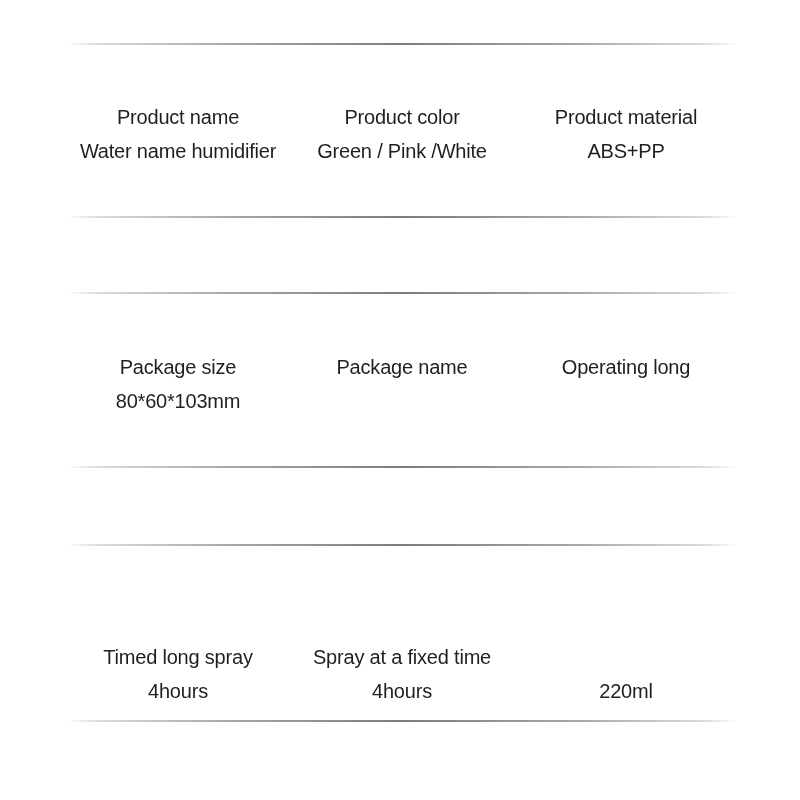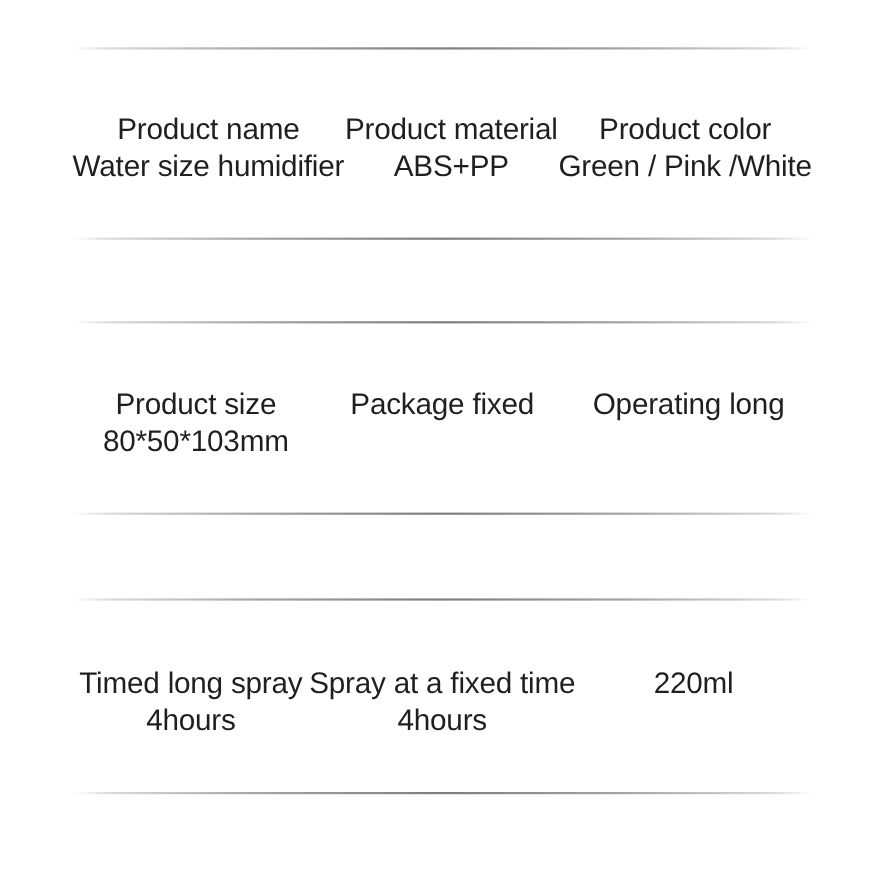--- a/index.html
+++ b/index.html
@@ -36,67 +36,67 @@
   .d5 { top: 544px; }
   .d6 { top: 720px; }
   .spec-row {
     position: absolute;
     left: 66px;
     width: 672px;
     display: flex;
   }
   .row-1 { top: 100px; }
   .row-2 { top: 350px; }
-  .row-3 { top: 604px; }
+  .row-3 { top: 640px; align-items: flex-end; }
   .spec-cell {
     flex: 1 1 0;
     text-align: center;
-    font-size: 27px;
+    font-size: 20px;
     line-height: 34px;
     font-weight: 400;
     color: #1f1f1f;
     letter-spacing: -0.2px;
     white-space: nowrap;
   }
   .spec-label, .spec-value {
     display: block;
   }
 </style>
 </head>
 <body>
 
 <div class="canvas">
 
   <div class="divider d1"></div>
 
   <div class="spec-row row-1">
     <div class="spec-cell">
       <span class="spec-label">Product name</span>
-      <span class="spec-value">Water size humidifier</span>
+      <span class="spec-value">Water name humidifier</span>
+    </div>
+    <div class="spec-cell">
+      <span class="spec-label">Product color</span>
+      <span class="spec-value">Green / Pink /White</span>
     </div>
     <div class="spec-cell">
       <span class="spec-label">Product material</span>
       <span class="spec-value">ABS+PP</span>
-    </div>
-    <div class="spec-cell">
-      <span class="spec-label">Product color</span>
-      <span class="spec-value">Green / Pink /White</span>
     </div>
   </div>
 
   <div class="divider d2"></div>
   <div class="divider d3"></div>
 
   <div class="spec-row row-2">
     <div class="spec-cell">
-      <span class="spec-label">Product size</span>
-      <span class="spec-value">80*50*103mm</span>
+      <span class="spec-label">Package size</span>
+      <span class="spec-value">80*60*103mm</span>
     </div>
     <div class="spec-cell">
-      <span class="spec-label">Package fixed</span>
+      <span class="spec-label">Package name</span>
     </div>
     <div class="spec-cell">
       <span class="spec-label">Operating long</span>
     </div>
   </div>
 
   <div class="divider d4"></div>
   <div class="divider d5"></div>
 
   <div class="spec-row row-3">

